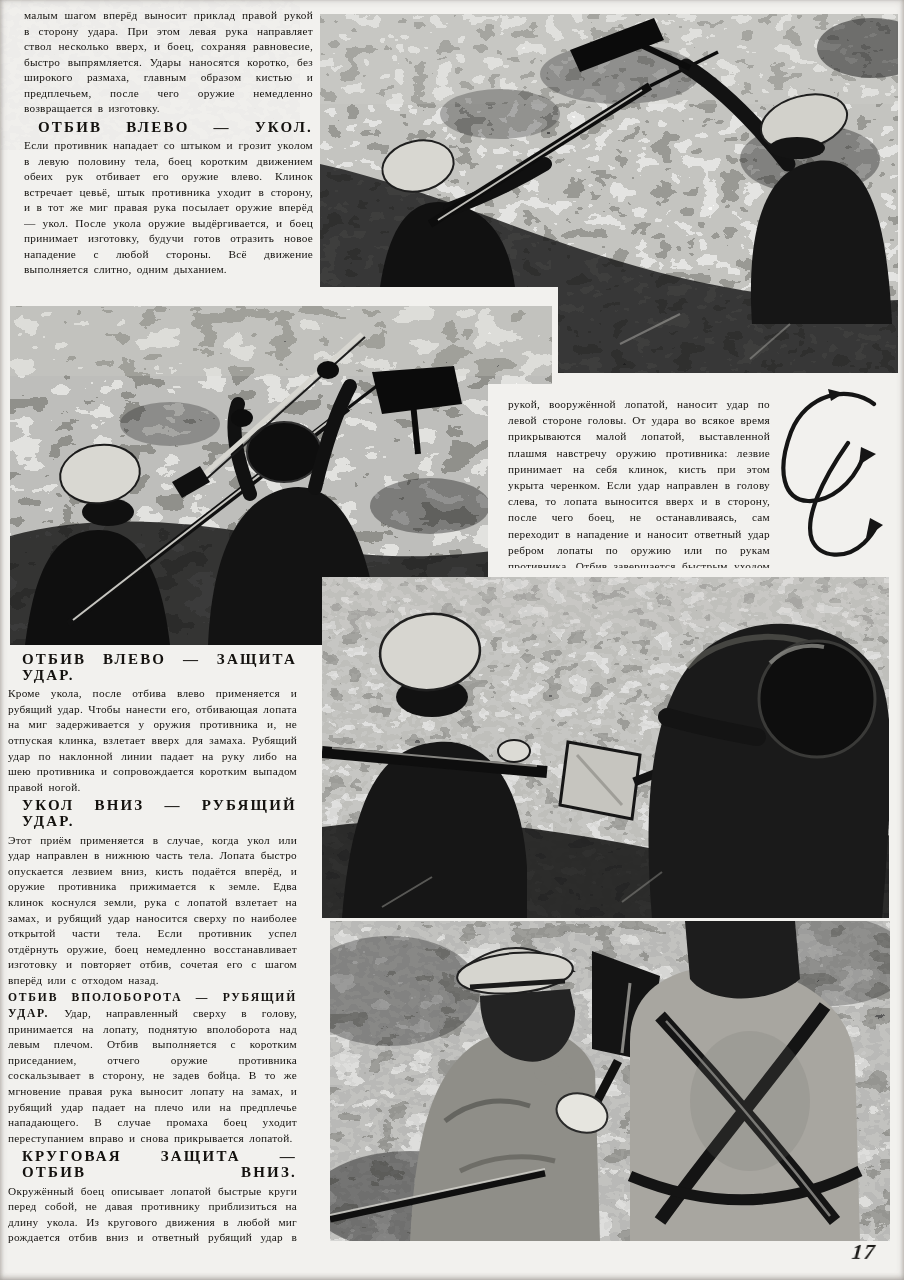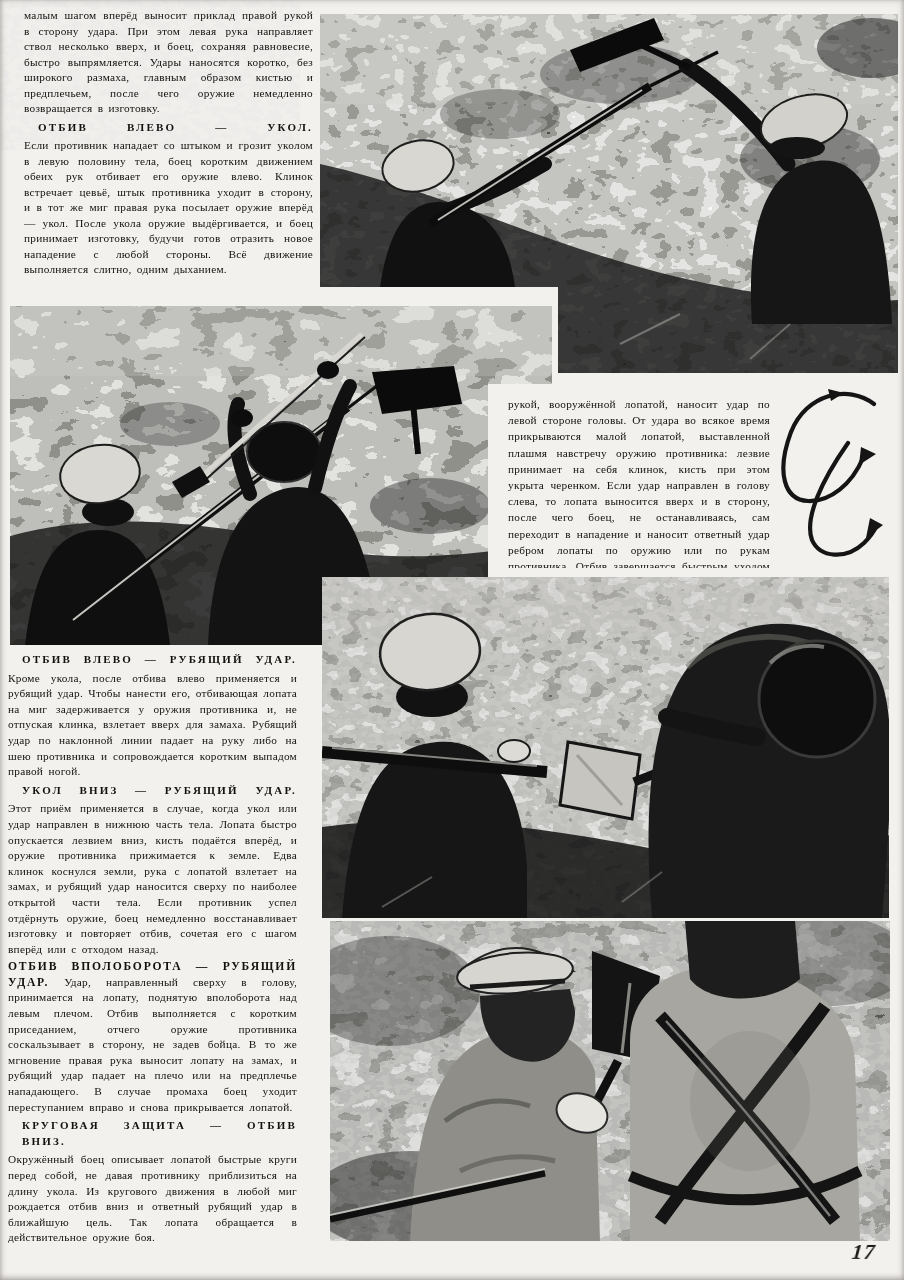--- a/index.html
+++ b/index.html
@@ -11,21 +11,21 @@
   .blk{position:absolute;}
   
   .txt{
     font-size:11.3px;line-height:15.5px;text-align:justify;
     color:#191714;filter:blur(0.55px) contrast(1.05);
     word-spacing:2.2px;letter-spacing:.25px;z-index:3;overflow:hidden;
   }
   .txt p{margin:0;}
   .txt p + p{margin-top:2px;}
   .hd-line{
-    display:block;font-weight:bold;font-size:11px;
+    display:block;font-weight:bold;font-size:15px;
     letter-spacing:2.2px;word-spacing:6px;
     text-align:justify;text-align-last:justify;
     padding:1px 0 1px 14px;box-sizing:border-box;
   }
   .hd-run{font-weight:bold;letter-spacing:1.8px;word-spacing:4px;font-size:11.6px;}
   .photo{position:absolute;display:block;z-index:1;}
   .z2{z-index:2;}
   .flourish{position:absolute;z-index:3;}
   .pagenum{
     position:absolute;left:852px;top:1240px;z-index:3;
@@ -168,21 +168,21 @@
   <path d="M330,341 C320,220 330,120 380,75 C430,30 520,40 555,95 C575,130 570,220 560,341 Z" fill="#1a1a1a"></path>
   <path d="M365,90 C410,48 490,50 535,95" stroke="#6f6f68" stroke-width="6" fill="none" opacity=".5"></path>
   <circle cx="495" cy="122" r="58" fill="#0e0e0e" stroke="#3a3a38" stroke-width="3"></circle>
   <path d="M448,86 C462,72 482,66 502,70" stroke="#8a8a84" stroke-width="4" fill="none" opacity=".8"></path>
   <path d="M345,140 C380,150 408,155 435,160" stroke="#141414" stroke-width="18" fill="none" stroke-linecap="round"></path>
   <line x1="60" y1="330" x2="110" y2="300" stroke="#bcbbb5" stroke-width="2" opacity=".4"></line>
   <line x1="300" y1="325" x2="340" y2="295" stroke="#bcbbb5" stroke-width="2" opacity=".35"></line>
 </svg>
 
 <section class="blk txt" style="left:8px;top:651px;width:289px;height:596px;line-height:15.6px;">
-  <p class="hd-line">ОТБИВ ВЛЕВО — РУБЯЩИЙ УДАР.</p>
+  <p class="hd-line">ОТБИВ ВЛЕВО — ЗАЩИТА УДАР.</p>
   <p>Кроме укола, после отбива влево применяется и рубящий удар. Чтобы нанести его, отбивающая лопата на миг задерживается у оружия противника и, не отпуская клинка, взлетает вверх для замаха. Рубящий удар по наклонной линии падает на руку либо на шею противника и сопровождается коротким выпадом правой ногой.</p>
   <p class="hd-line">УКОЛ ВНИЗ — РУБЯЩИЙ УДАР.</p>
   <p>Этот приём применяется в случае, когда укол или удар направлен в нижнюю часть тела. Лопата быстро опускается лезвием вниз, кисть подаётся вперёд, и оружие противника прижимается к земле. Едва клинок коснулся земли, рука с лопатой взлетает на замах, и рубящий удар наносится сверху по наиболее открытой части тела. Если противник успел отдёрнуть оружие, боец немедленно восстанавливает изготовку и повторяет отбив, сочетая его с шагом вперёд или с отходом назад.</p>
   <p>
     <span class="hd-run">ОТБИВ ВПОЛОБОРОТА — РУБЯЩИЙ УДАР.</span>
     <span>Удар, направленный сверху в голову, принимается на лопату, поднятую вполоборота над левым плечом. Отбив выполняется с коротким приседанием, отчего оружие противника соскальзывает в сторону, не задев бойца. В то же мгновение правая рука выносит лопату на замах, и рубящий удар падает на плечо или на предплечье нападающего. В случае промаха боец уходит переступанием вправо и снова прикрывается лопатой.</span>
   </p>
   <p class="hd-line">КРУГОВАЯ ЗАЩИТА — ОТБИВ ВНИЗ.</p>
   <p>Окружённый боец описывает лопатой быстрые круги перед собой, не давая противнику приблизиться на длину укола. Из кругового движения в любой миг рождается отбив вниз и ответный рубящий удар в ближайшую цель. Так лопата обращается в действительное оружие боя.</p>
 </section>

